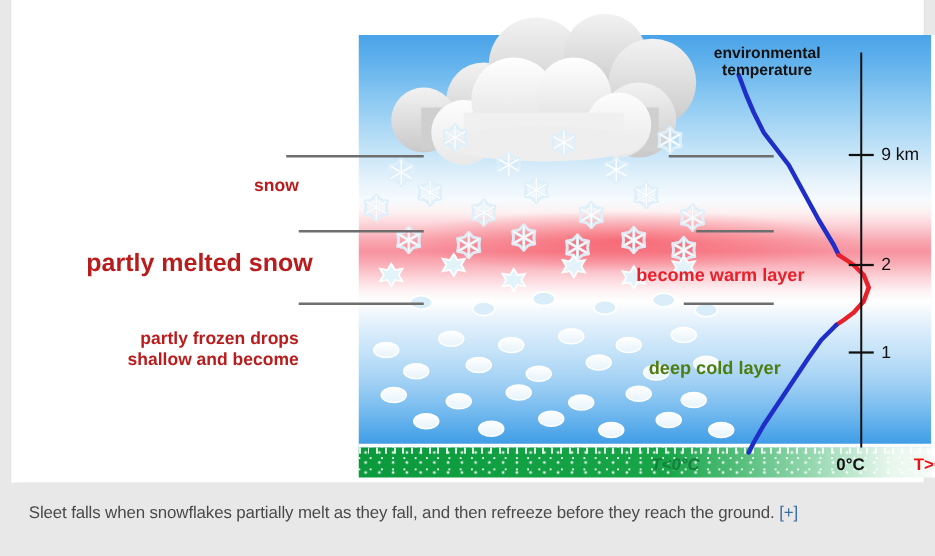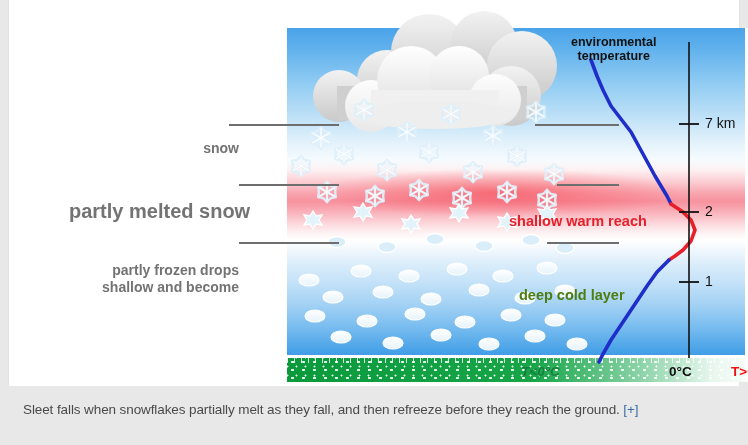--- a/index.html
+++ b/index.html
@@ -102,21 +102,21 @@
     position:absolute;left:466px;top:14px;width:12px;height:354px;background:#ffffff;
   }
 
   
   .rule{position:absolute;height:0;border-top:2px solid #6e6e6e;}
 
   
   .lab{
     position:absolute;
     font-family:"Liberation Sans",sans-serif;
-    font-weight:bold;color:#737373;
+    font-weight:bold;color:#b91c1c;
     text-align:right;white-space:nowrap;
   }
   .lab-snow{font-size:14px;right:0;top:0;}
   .lab-pms{font-size:20px;}
   .lab-sleet{font-size:14px;line-height:17px;}
   .lab-sleet .big{font-size:16px;}
 
   
   .inlab{
     position:absolute;font-family:"Liberation Sans",sans-serif;
@@ -333,30 +333,30 @@
 
       <div class="rule" style="left:-50px;top:110px;width:110px;"></div>
       <div class="rule" style="left:256px;top:110px;width:84px;"></div>
 
       <div class="rule" style="left:-40px;top:170px;width:100px;"></div>
       <div class="rule" style="left:278px;top:170px;width:62px;"></div>
 
       <div class="rule" style="left:-40px;top:228px;width:100px;"></div>
       <div class="rule" style="left:268px;top:228px;width:72px;"></div>
 
-      <div class="axnum" style="left:426px;top:101px;">7 km</div>
+      <div class="axnum" style="left:426px;top:101px;">9 km</div>
       <div class="axnum" style="left:426px;top:189px;">2</div>
       <div class="axnum" style="left:426px;top:259px;">1</div>
 
       <div class="env-label" style="left:252px;top:21px;">
         <div>environmental</div>
         <div>temperature</div>
       </div>
 
-      <div class="inlab warm" style="left:230px;top:199px;">shallow warm reach</div>
+      <div class="inlab warm" style="left:230px;top:199px;">become warm layer</div>
       <div class="inlab cold" style="left:240px;top:273px;">deep cold layer</div>
 
       <div class="tlabel cold" style="left:242px;">T&lt;0°C</div>
       <div class="tlabel zero" style="left:390px;">0°C</div>
       <div class="tlabel warm" style="left:452px;">T&gt;0°C</div>
 
     </div>
 
     <div class="lab lab-snow" style="left:60px;top:140px;width:170px;">snow</div>
 

